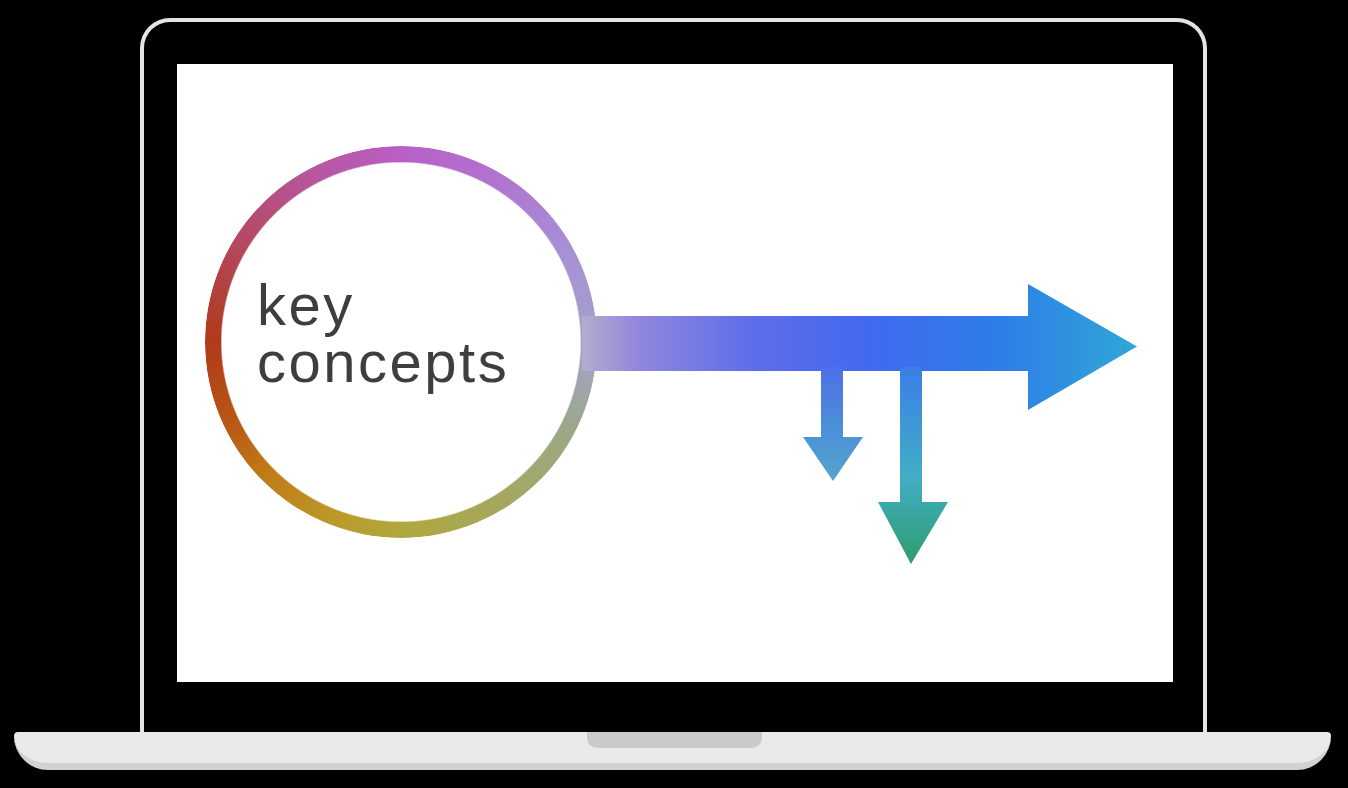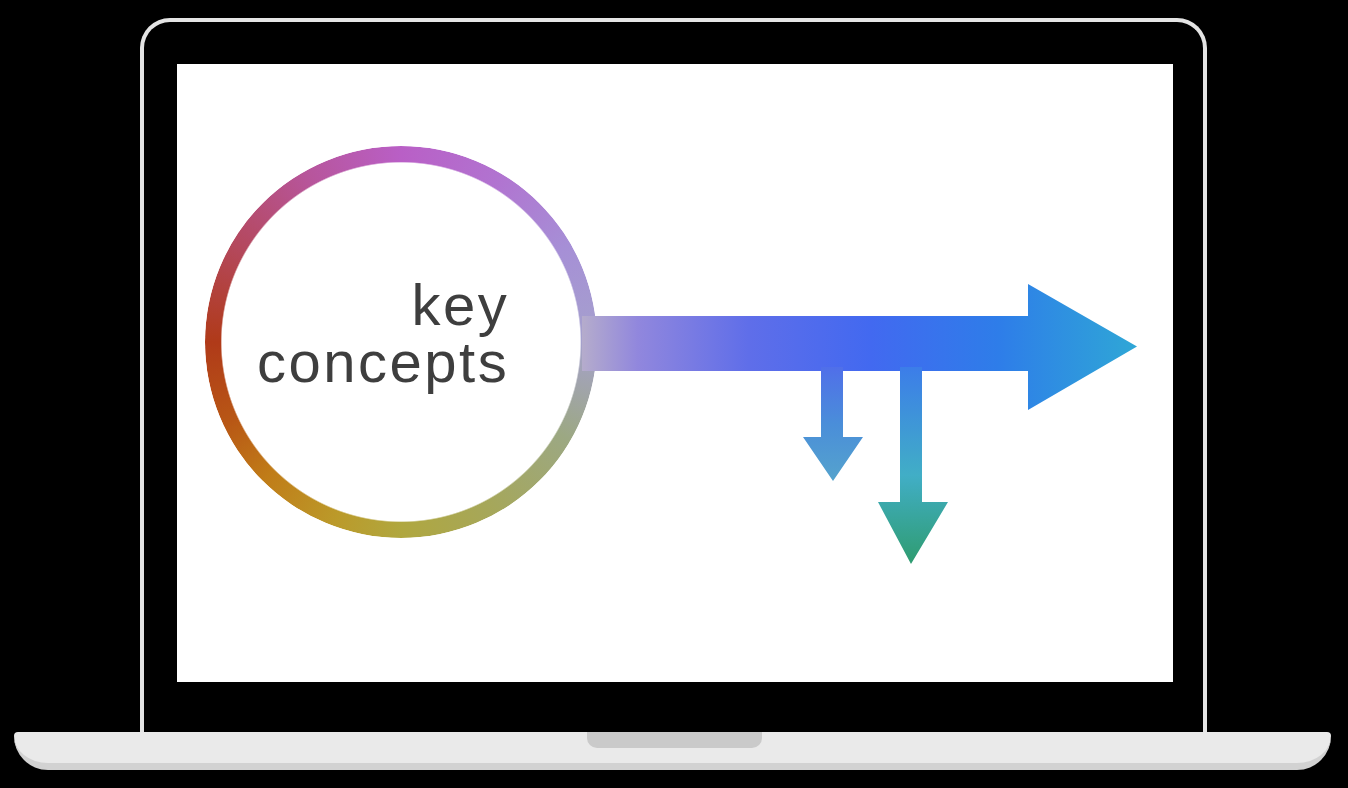--- a/index.html
+++ b/index.html
@@ -1,21 +1,21 @@
 <!DOCTYPE html>
 <html style="--background: #000000; --outline: #e4e4e4; --bezel: #000000; --screen: #ffffff; --base: #eaeaea; --base_lip: #d2d2d2; --notch: #cacaca; --text: #3e3e3e;"><head>
 <meta charset="utf-8">
 <style>
   html,body{margin:0;padding:0;}
   body{
     width:1348px;height:788px;position:relative;overflow:hidden;
     background:var(--background,#000);
     font-family:"Liberation Sans",sans-serif;
   }
-  .stage{position:absolute;inset:0;text-align:right;}
+  .stage{position:absolute;inset:0;}
 
   
   .lid{
     position:absolute;left:140px;top:18px;width:1067px;height:714px;
     box-sizing:border-box;background:var(--bezel,#000);
     border:4px solid var(--outline,#e4e4e4);border-bottom:none;
     border-radius:30px 30px 0 0;
   }
   .screen{
     position:absolute;left:177px;top:64px;width:996px;height:618px;

